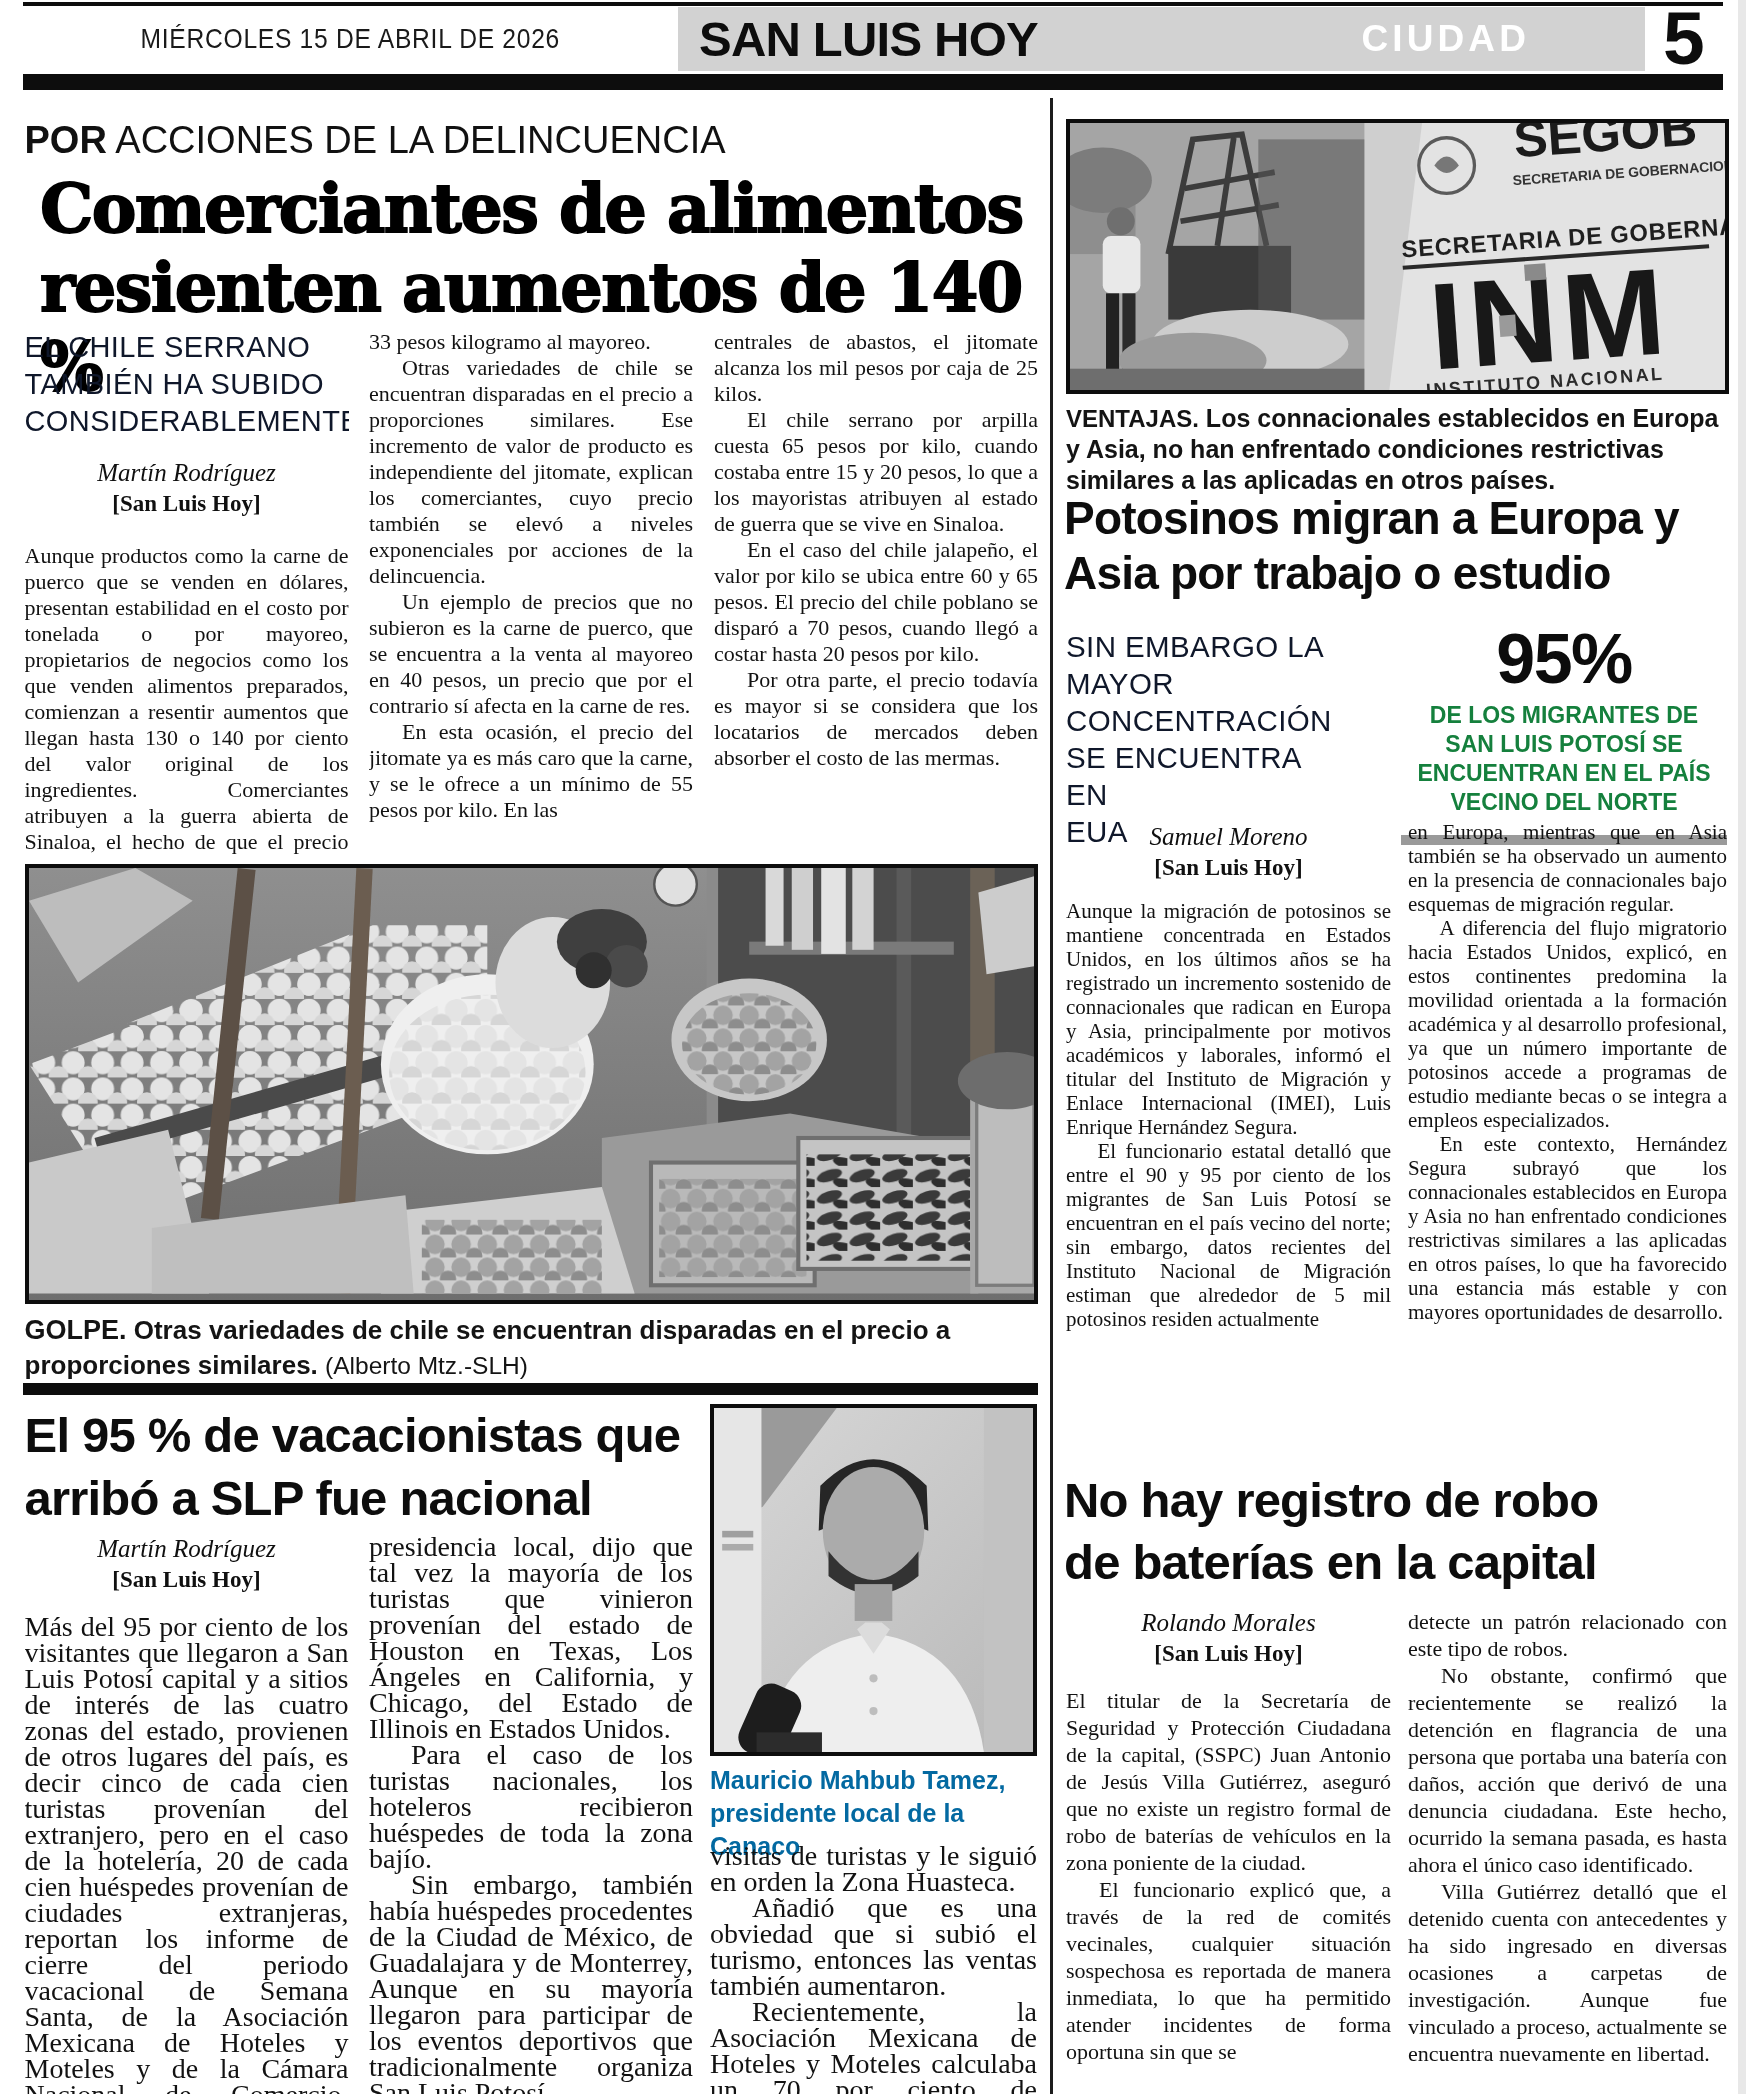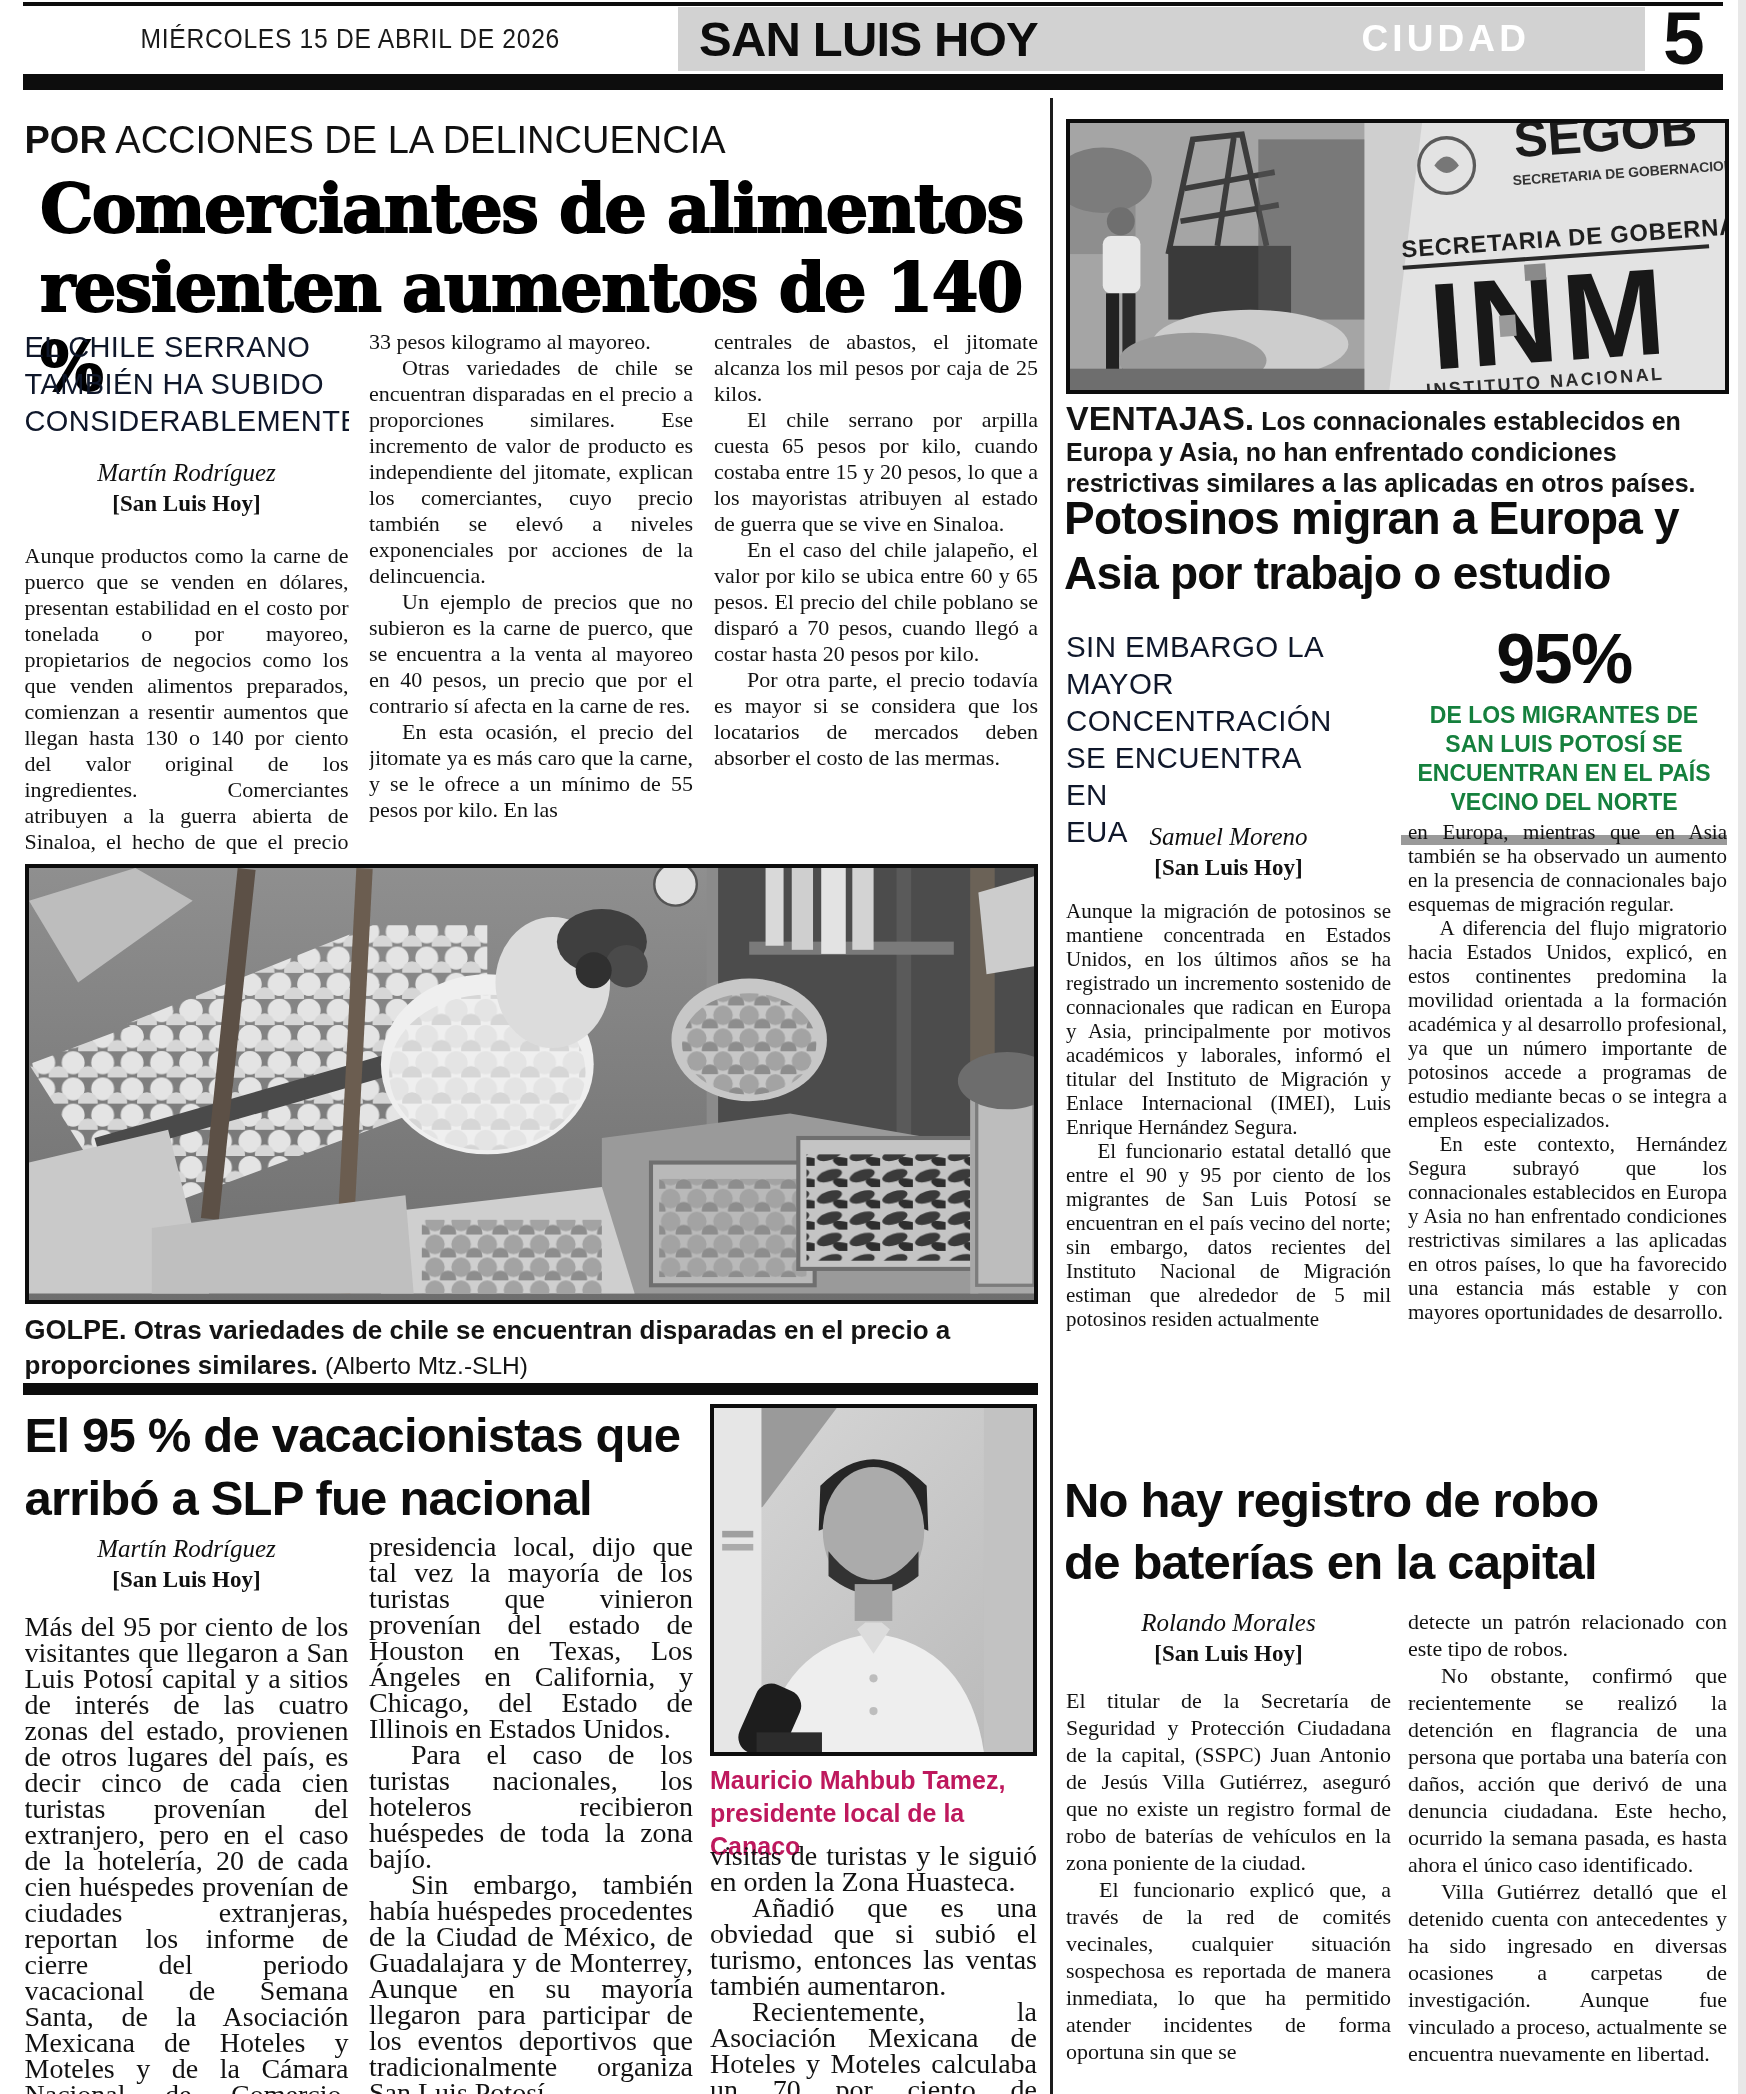--- a/index.html
+++ b/index.html
@@ -56,21 +56,21 @@
   .sz-tour{font-size:28px;line-height:26px}
   .sz-mig{font-size:21px;line-height:24px}
   .sz-bat{font-size:22px;line-height:27px}
 
   
   .photo-frame{border:4.1px solid #0d0d0d;box-sizing:border-box;background:#777;overflow:hidden}
   .caption{font-family:"Liberation Sans",sans-serif;font-weight:700;font-size:26px;line-height:35px;
            color:#141414;text-align:left}
   .caption .lead{font-weight:900;font-size:27px}
   .caption .credit{font-weight:400;font-size:24.5px}
-  .photo-caption-name{font-family:"Liberation Sans",sans-serif;font-weight:700;font-size:25px;line-height:33px;color:#be185d}
+  .photo-caption-name{font-family:"Liberation Sans",sans-serif;font-weight:700;font-size:25px;line-height:33px;color:#0369a1}
   .div-bar{background:#0d0d0d}
 </style>
 </head>
 <body>
 
 <div class="page">
 
   <div class="abs top-rule" style="left:23px;top:1.6px;width:1700px;height:4.1px"></div>
 
   <div class="abs date-box" style="left:23px;top:6.5px;width:655px;height:64px">
@@ -294,21 +294,21 @@
       <g transform="rotate(-4 600 250)">
         <text x="440" y="290" font-size="150" font-weight="900" fill="#181818" font-family="Liberation Sans, sans-serif" letter-spacing="6">INM</text>
         <rect x="560" y="170" width="26" height="20" fill="#8a8a8a"></rect>
         <rect x="525" y="230" width="20" height="26" fill="#9a9a9a"></rect>
         <text x="430" y="322" font-size="22" font-weight="700" fill="#2b2b2b" font-family="Liberation Sans, sans-serif" letter-spacing="3">INSTITUTO NACIONAL</text>
       </g>
     </svg>
   </div>
 
   <div class="abs caption" style="left:1066px;top:403px;width:660px;font-size:25px;line-height:31px">
-    <span class="lead" style="font-size:34px">VENTAJAS.</span><span> Los connacionales establecidos en Europa y Asia, no han enfrentado condiciones restrictivas similares a las aplicadas en otros países.</span>
+    <span class="lead" style="font-size:24px">VENTAJAS.</span><span> Los connacionales establecidos en Europa y Asia, no han enfrentado condiciones restrictivas similares a las aplicadas en otros países.</span>
   </div>
 
   <div class="abs headline-sans h-mig" style="left:1064px;top:491px;width:667px">
       <p>Potosinos migran a Europa y</p>
       <p>Asia por trabajo o estudio</p>
     </div>
 
   <div class="abs subhead" style="left:1066px;top:628px;width:270px;font-size:29.5px;line-height:37px">
       <p>SIN EMBARGO LA</p>
       <p>MAYOR</p>

